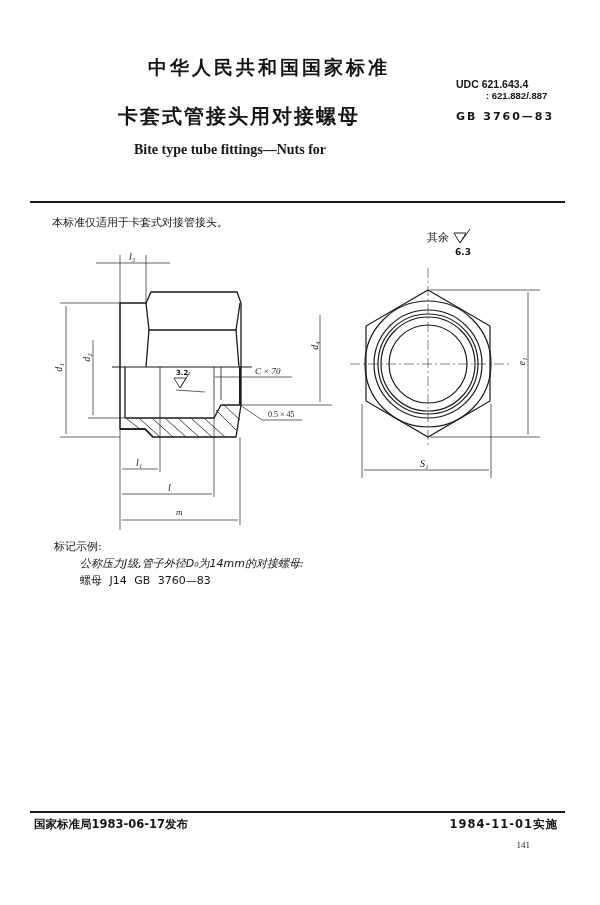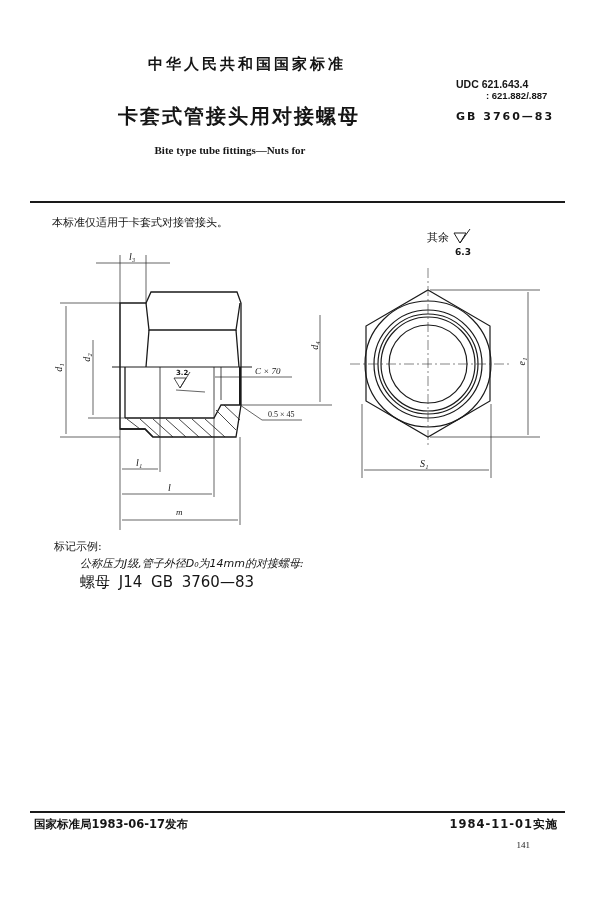--- a/index.html
+++ b/index.html
@@ -1,34 +1,34 @@
 <!DOCTYPE html>
 <html><head>
 <meta charset="utf-8">
 <style>
   html, body { margin: 0; padding: 0; background: #ffffff; }
   body { width: 600px; height: 905px; position: relative; overflow: hidden;
          font-family: "DejaVu Sans", "Liberation Sans", sans-serif; color: #151515; }
   .abs { position: absolute; }
-  #std-national { left: 148px; top: 55px; font-size: 15px; letter-spacing: 3px; font-weight: bold; }
+  #std-national { left: 148px; top: 55px; font-size: 19px; letter-spacing: 3px; font-weight: bold; }
   #title-cn { left: 118px; top: 103px; font-size: 20px; letter-spacing: 2px; font-weight: bold; }
-  #title-en { left: 120px; top: 141px; width: 220px; text-align: center; font-size: 11px; line-height: 18px; font-weight: bold; font-family: "Liberation Serif", serif; }
+  #title-en { left: 120px; top: 141px; width: 220px; text-align: center; font-size: 14px; line-height: 18px; font-weight: bold; font-family: "Liberation Serif", serif; }
   #udc { left: 456px; top: 78px; font-size: 10.5px; line-height: 12px; font-weight: bold; font-family: "Liberation Sans", sans-serif; }
   #udc .l2 { padding-left: 30px; font-size: 9.5px; }
   #gb-code { left: 456px; top: 110px; font-size: 11px; font-weight: bold; letter-spacing: 2px; }
   .rule { position: absolute; left: 30px; width: 535px; background: #1a1a1a; }
   #rule-top { top: 201px; height: 2px; }
   #rule-bottom { top: 811px; height: 2px; }
   #scope { left: 52px; top: 215px; font-size: 11px; }
   #rough-label { left: 427px; top: 230px; font-size: 11px; }
   #rough-val { left: 455px; top: 219px; font-size: 9px; font-weight: bold; margin-top: 28px; }
   #drawing { left: 0; top: 240px; }
   #example-title { left: 54px; top: 539px; font-size: 11px; }
   #example-desc { left: 80px; top: 556px; font-size: 11px; font-style: italic; }
-  #example-mark { left: 80px; top: 573px; font-size: 15px; word-spacing: 4px; }
+  #example-mark { left: 80px; top: 573px; font-size: 11px; word-spacing: 4px; }
   #footer-left { left: 34px; top: 817px; font-size: 11.5px; font-weight: bold; text-align: right; }
   #footer-right { right: 42px; top: 817px; font-size: 11.5px; font-weight: bold; letter-spacing: 1px; }
   #page-num { right: 70px; top: 840px; font-size: 9px; font-family: "Liberation Serif", serif; }
   .dim { font-family: "Liberation Serif", serif; font-style: italic; font-size: 10px; }
 </style>
 </head>
 <body>
 
 <div id="std-national" class="abs">中华人民共和国国家标准</div>
 <div id="title-cn" class="abs">卡套式管接头用对接螺母</div>

